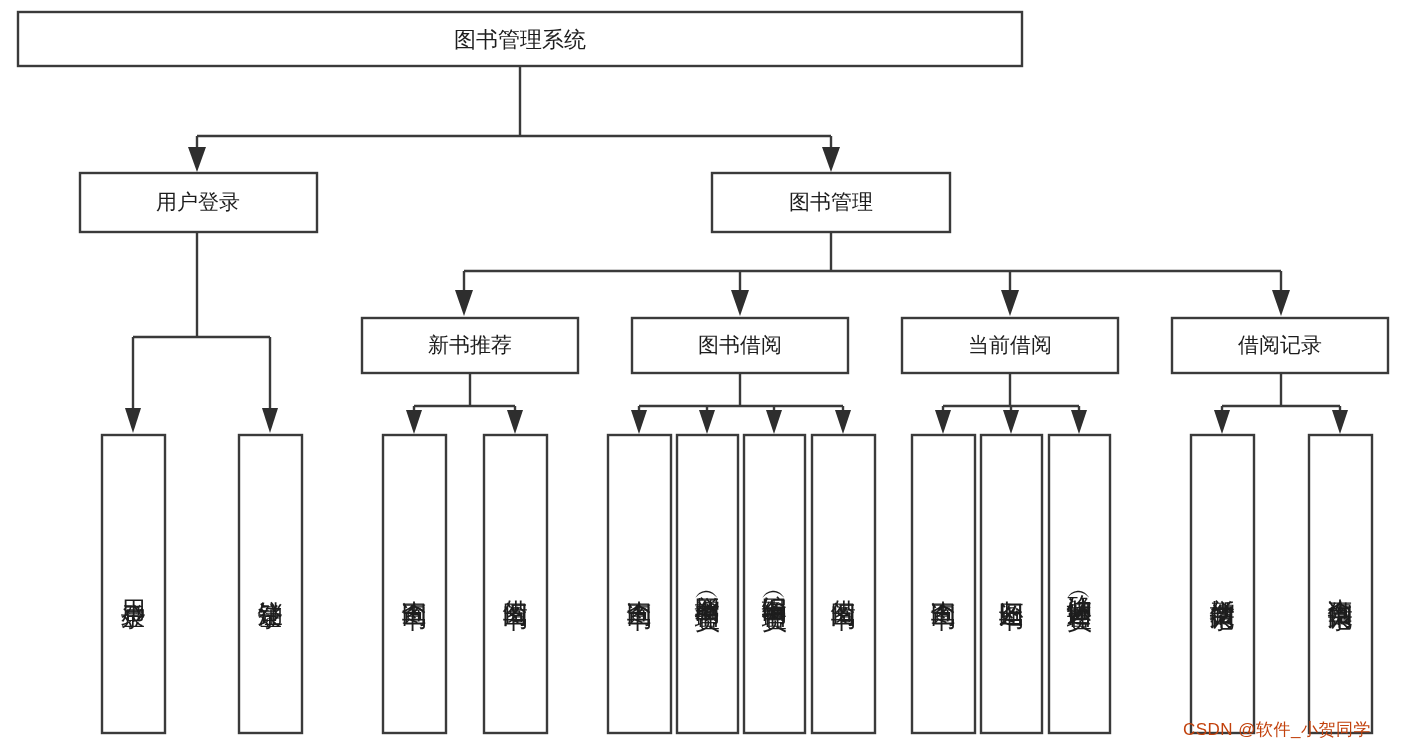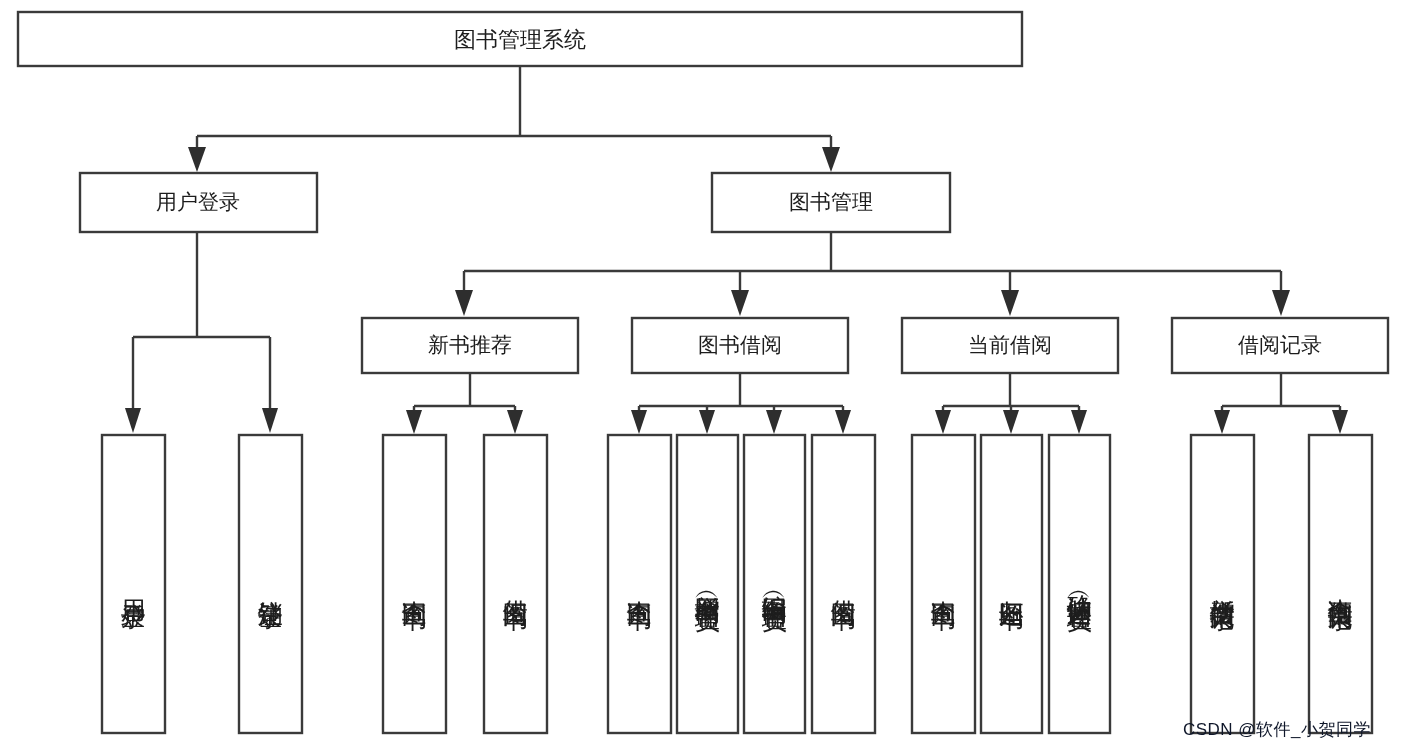--- a/index.html
+++ b/index.html
@@ -69,21 +69,21 @@
     justify-content: center;
     white-space: nowrap;
     user-select: none;
   }
   #watermark {
     position: absolute;
     right: 8px;
     bottom: 6px;
     font-family: "Liberation Sans", "DejaVu Sans", sans-serif;
     font-size: 17px;
-    color: #0f172a;
+    color: #c2410c;
     letter-spacing: 0.5px;
     white-space: nowrap;
   }
 </style>
 </head>
 <body>
 
 <div id="diagram-root">
 
   <svg id="tree-svg" viewBox="0 0 1405 747">

